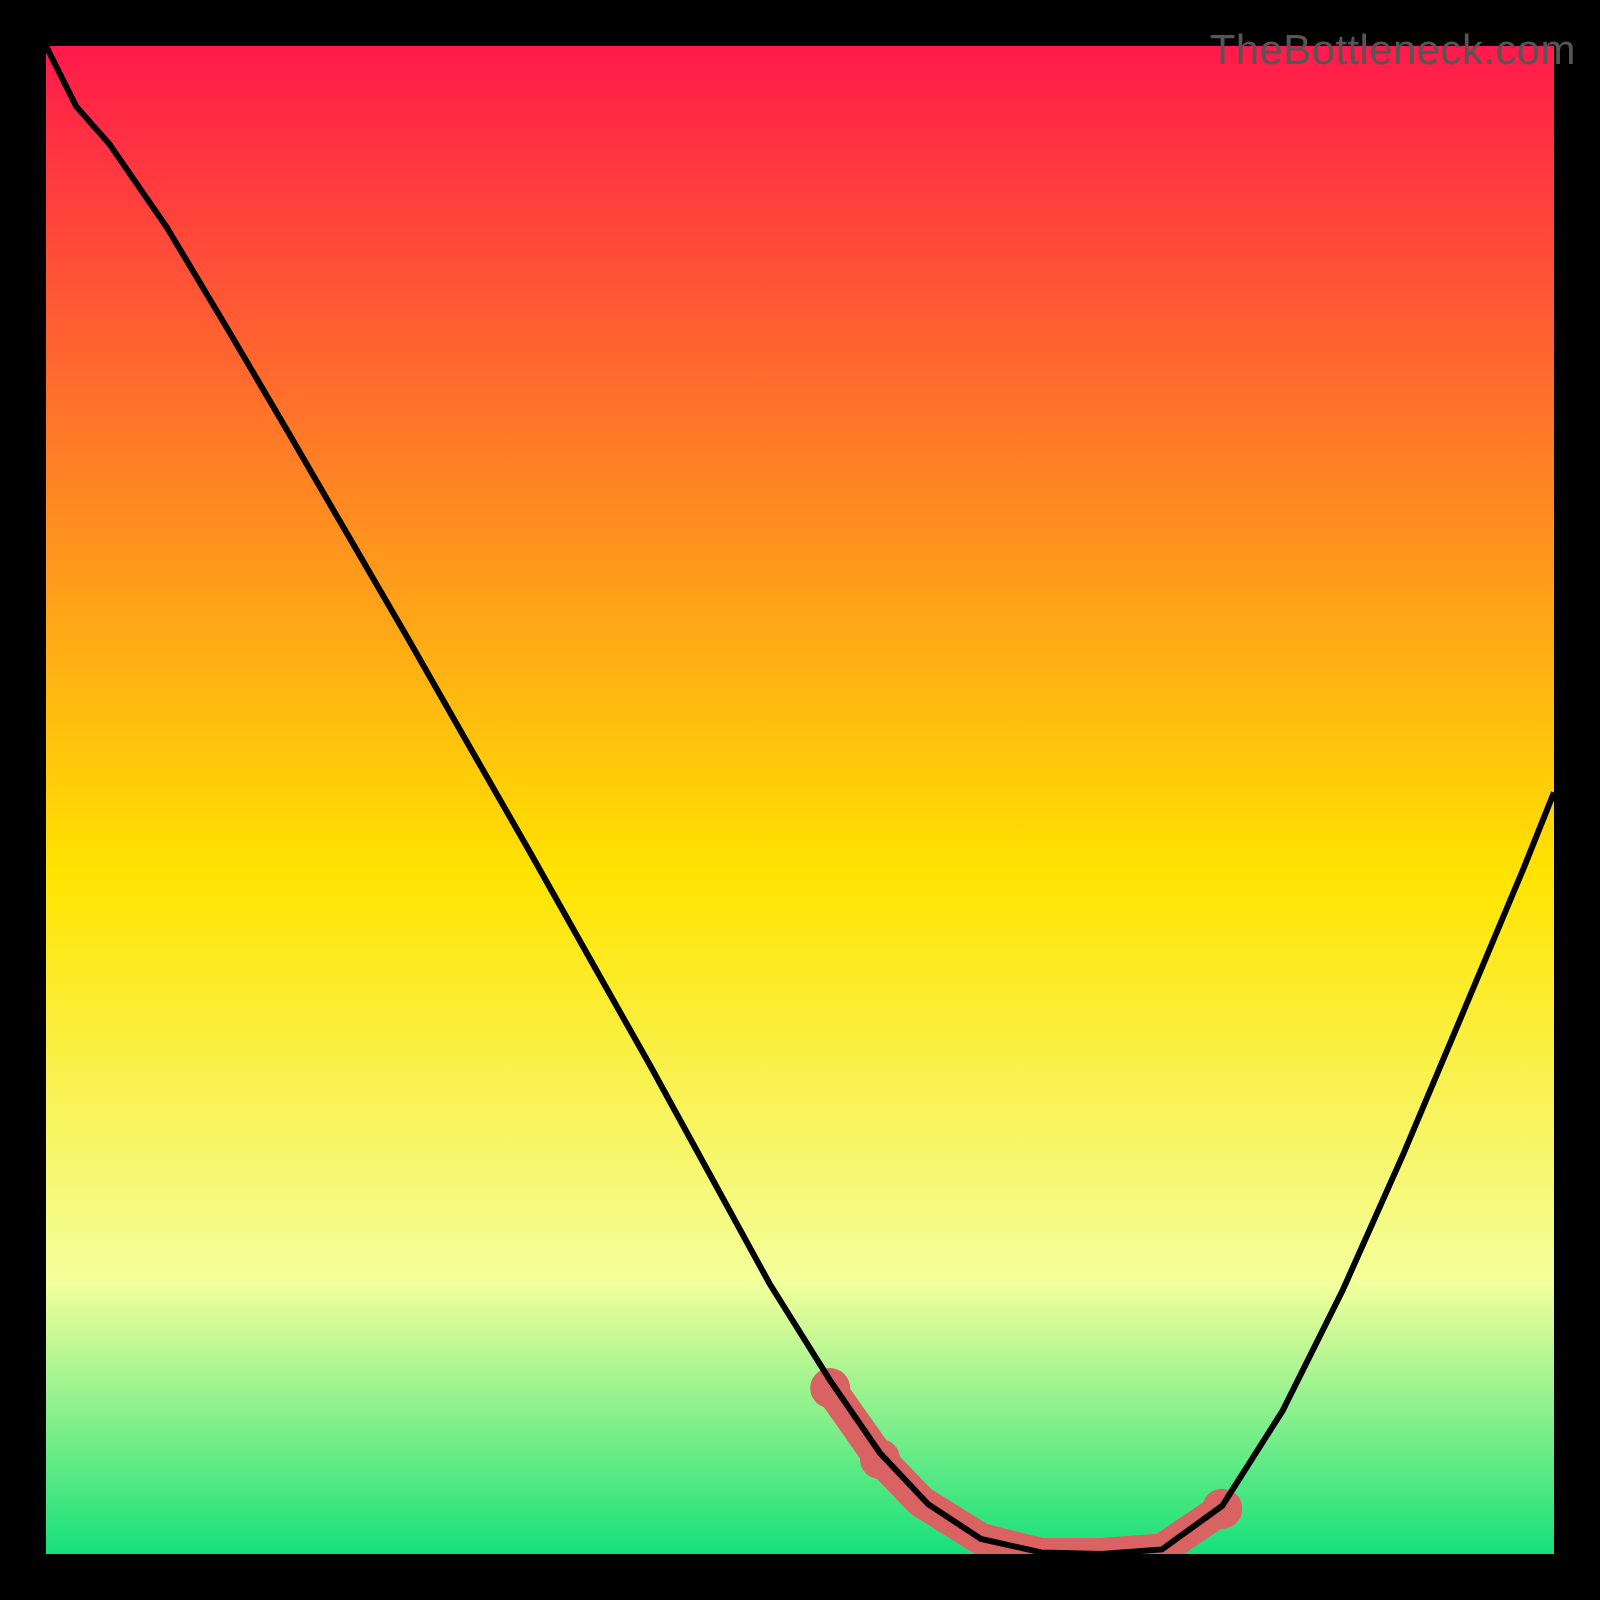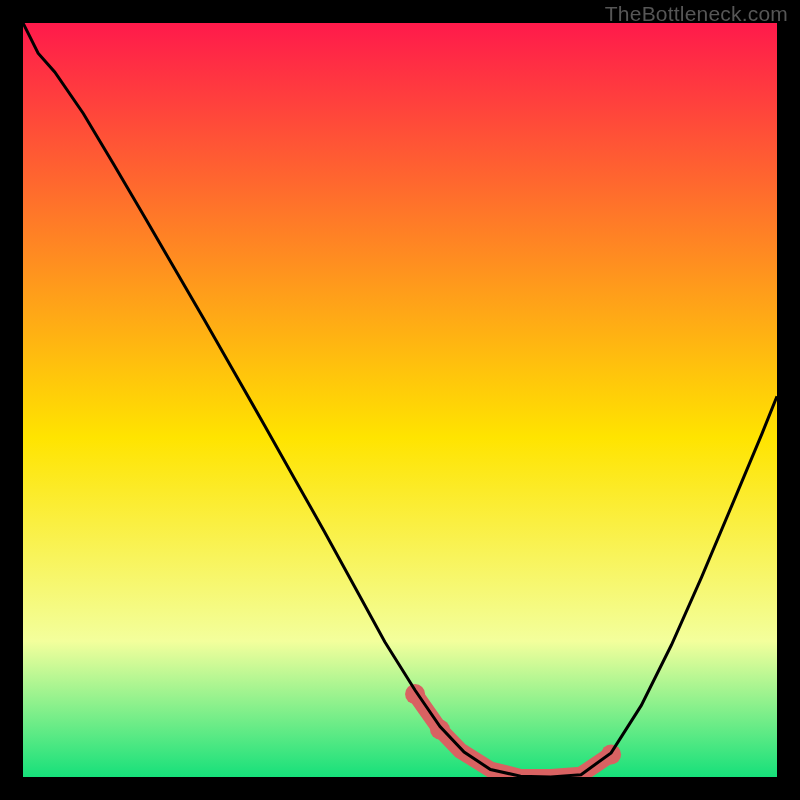--- a/index.html
+++ b/index.html
@@ -1,19 +1,19 @@
 <!DOCTYPE html>
 <html><head>
 <meta charset="utf-8">
 <style>
   html,body{margin:0;padding:0;width:800px;height:800px;background:#000;overflow:hidden}
   .stage{position:relative;width:800px;height:800px;background:#000}
   .plot{position:absolute;left:23px;top:23px;width:754px;height:754px}
   .grad{position:absolute;inset:0}
-  .watermark{position:absolute;top:2px;right:12px;font:21px Arial,Helvetica,sans-serif;color:#565656;letter-spacing:.2px}
+  .watermark{position:absolute;top:14px;right:12px;font:21px Arial,Helvetica,sans-serif;color:#565656;letter-spacing:.2px}
   svg{position:absolute;inset:0}
 </style>
 </head>
 <body>
 
 <div class="stage">
   <div class="plot">
     <svg class="grad" viewBox="0 0 754 754" preserveAspectRatio="none">
       <defs>
         <linearGradient id="g" x1="0" y1="0" x2="0" y2="1">

